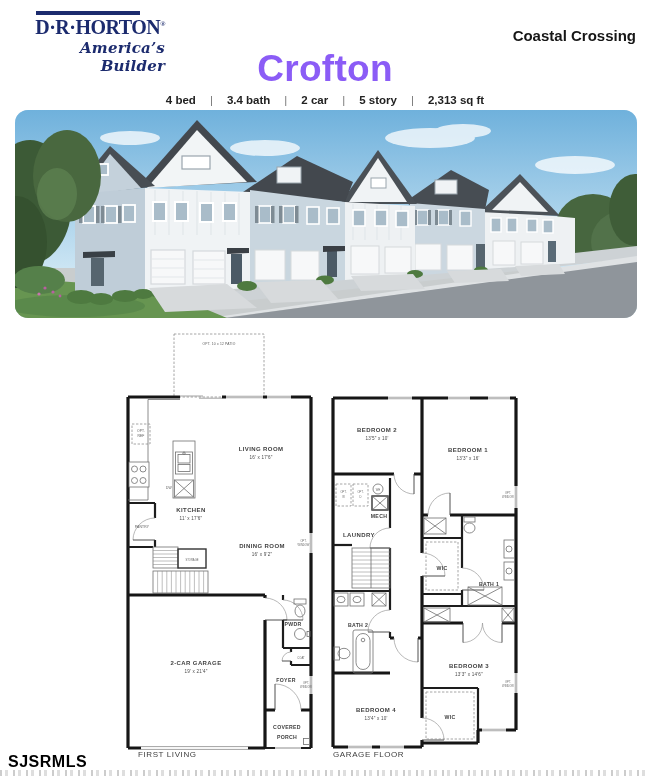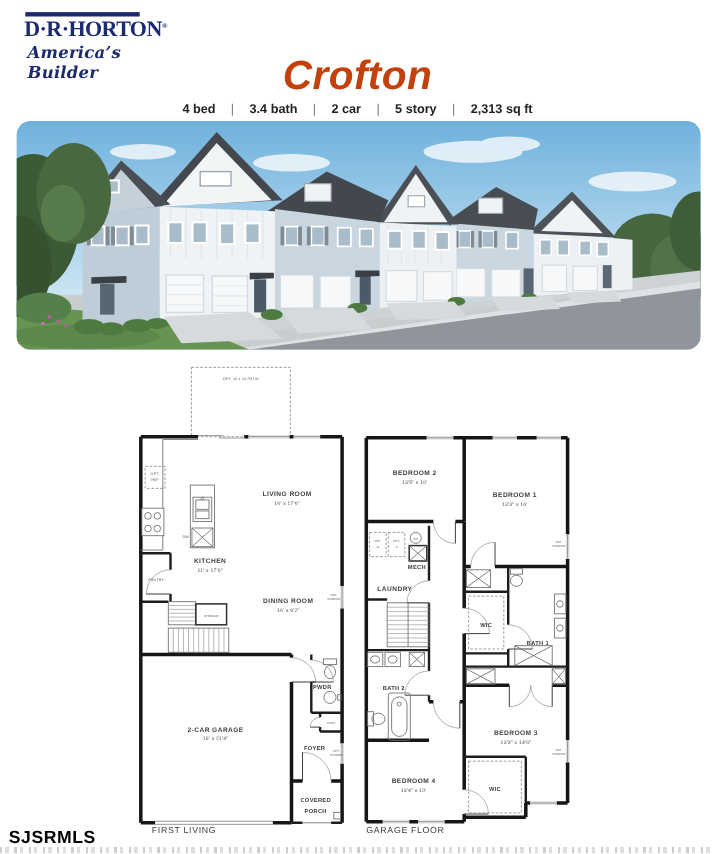--- a/index.html
+++ b/index.html
@@ -1,28 +1,28 @@
 <!DOCTYPE html>
 <html><head>
 <meta charset="utf-8">
 <style>
   html,body{margin:0;padding:0;background:#ffffff;}
   .page{position:relative;width:650px;height:776px;background:#ffffff;overflow:hidden;
         font-family:"Liberation Sans",sans-serif;}
   
-  .logo{position:absolute;left:22px;top:8px;width:130px;color:#1c2b6e;}
+  .logo{position:absolute;left:35px;top:8px;width:130px;color:#1c2b6e;text-align:right;}
   .logo-bar{height:3.5px;background:#1c2b6e;width:104px;margin:3px 0 1px 1px;}
   .logo-text{font-family:"Liberation Serif",serif;font-weight:bold;font-size:20px;
              letter-spacing:-0.5px;color:#1c2b6e;white-space:nowrap;}
   .logo-text sup{font-size:7px;}
   .logo-tagline{font-family:"DejaVu Serif",serif;font-style:italic;font-weight:bold;
                 font-size:15px;color:#1c2b6e;padding-left:3px;letter-spacing:0.2px;}
   .community{position:absolute;right:14px;top:27px;font-size:15px;font-weight:600;color:#161616;}
   .plan-title{position:absolute;left:0;right:0;top:50px;text-align:center;font-size:37px;
-              font-weight:800;color:#c2410c;letter-spacing:0.3px;line-height:1;font-style:italic;}
+              font-weight:800;color:#8b5cf6;letter-spacing:0.3px;line-height:1;}
   .specs{position:absolute;left:0;right:0;top:94px;display:flex;justify-content:center;
          gap:14px;font-size:11.5px;font-weight:bold;color:#222;}
   .specs .sep{color:#777;font-weight:400;}
   
   .photo{position:absolute;left:15px;top:110px;width:622px;height:208px;border-radius:13px;
          overflow:hidden;background:#bcd9ec;}
   .photo svg{display:block;}
   
   svg.plan{position:absolute;}
   .floor-title{position:absolute;font-size:8px;color:#3d3d3d;letter-spacing:0.6px;}
@@ -53,20 +53,21 @@
 </head>
 <body>
 
 <div class="page">
 
   <div class="logo">
     <div class="logo-bar"></div>
     <div class="logo-text"><span>D·R·HORTON</span><sup>®</sup></div>
     <div class="logo-tagline">America’s Builder</div>
   </div>
+  <div class="community">Coastal Crossing</div>
   <div class="plan-title">Crofton</div>
   <div class="specs">
     <span>4 bed</span>
     <span class="sep">|</span>
     <span>3.4 bath</span>
     <span class="sep">|</span>
     <span>2 car</span>
     <span class="sep">|</span>
     <span>5 story</span>
     <span class="sep">|</span>

